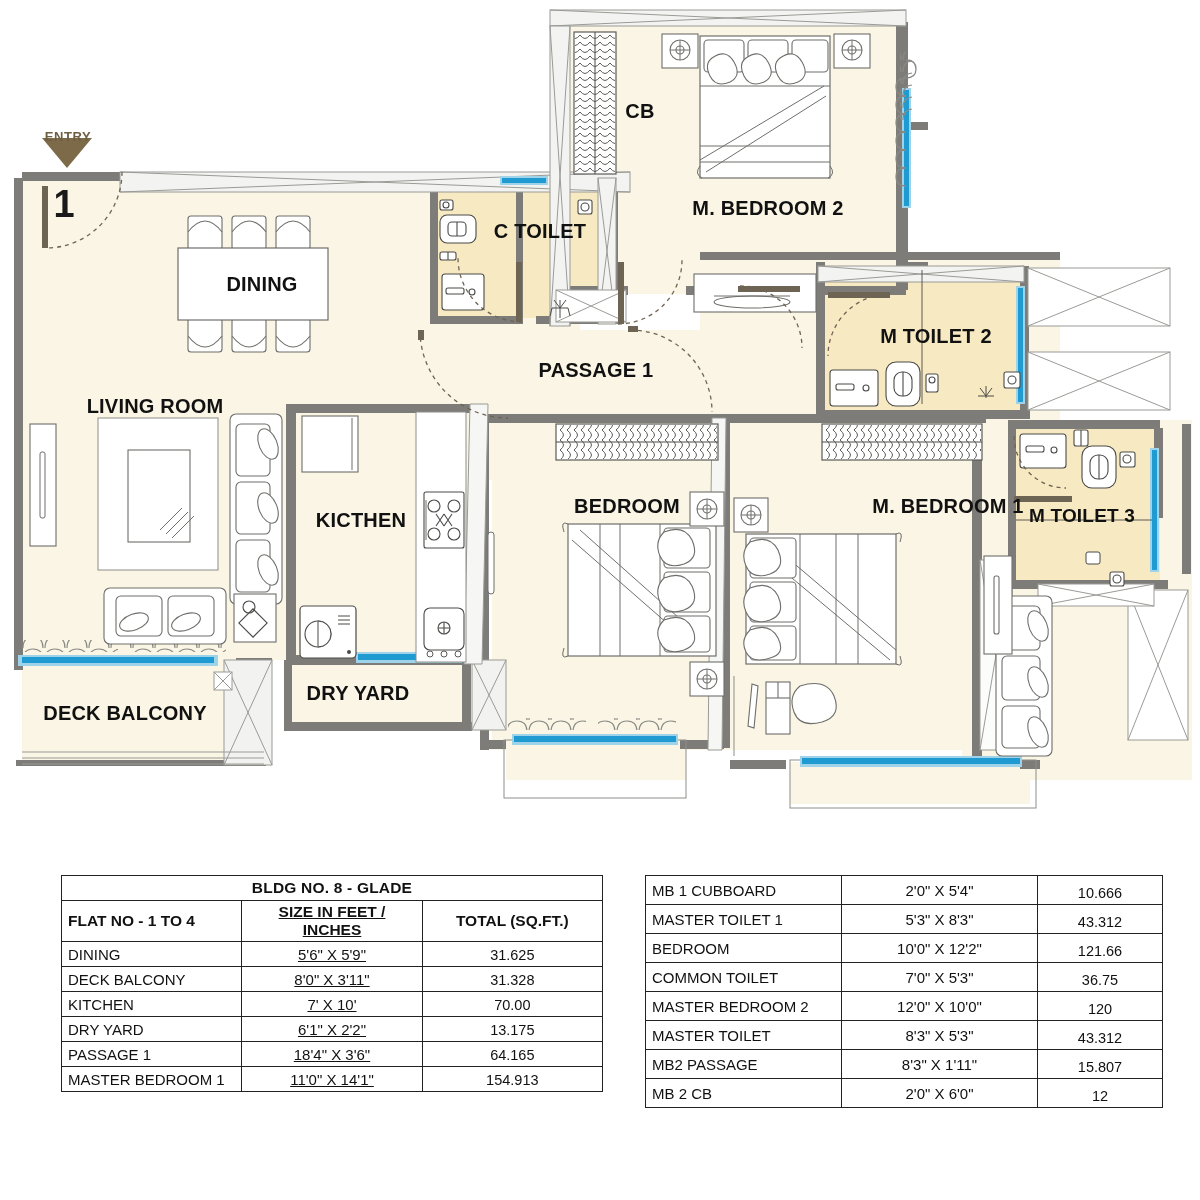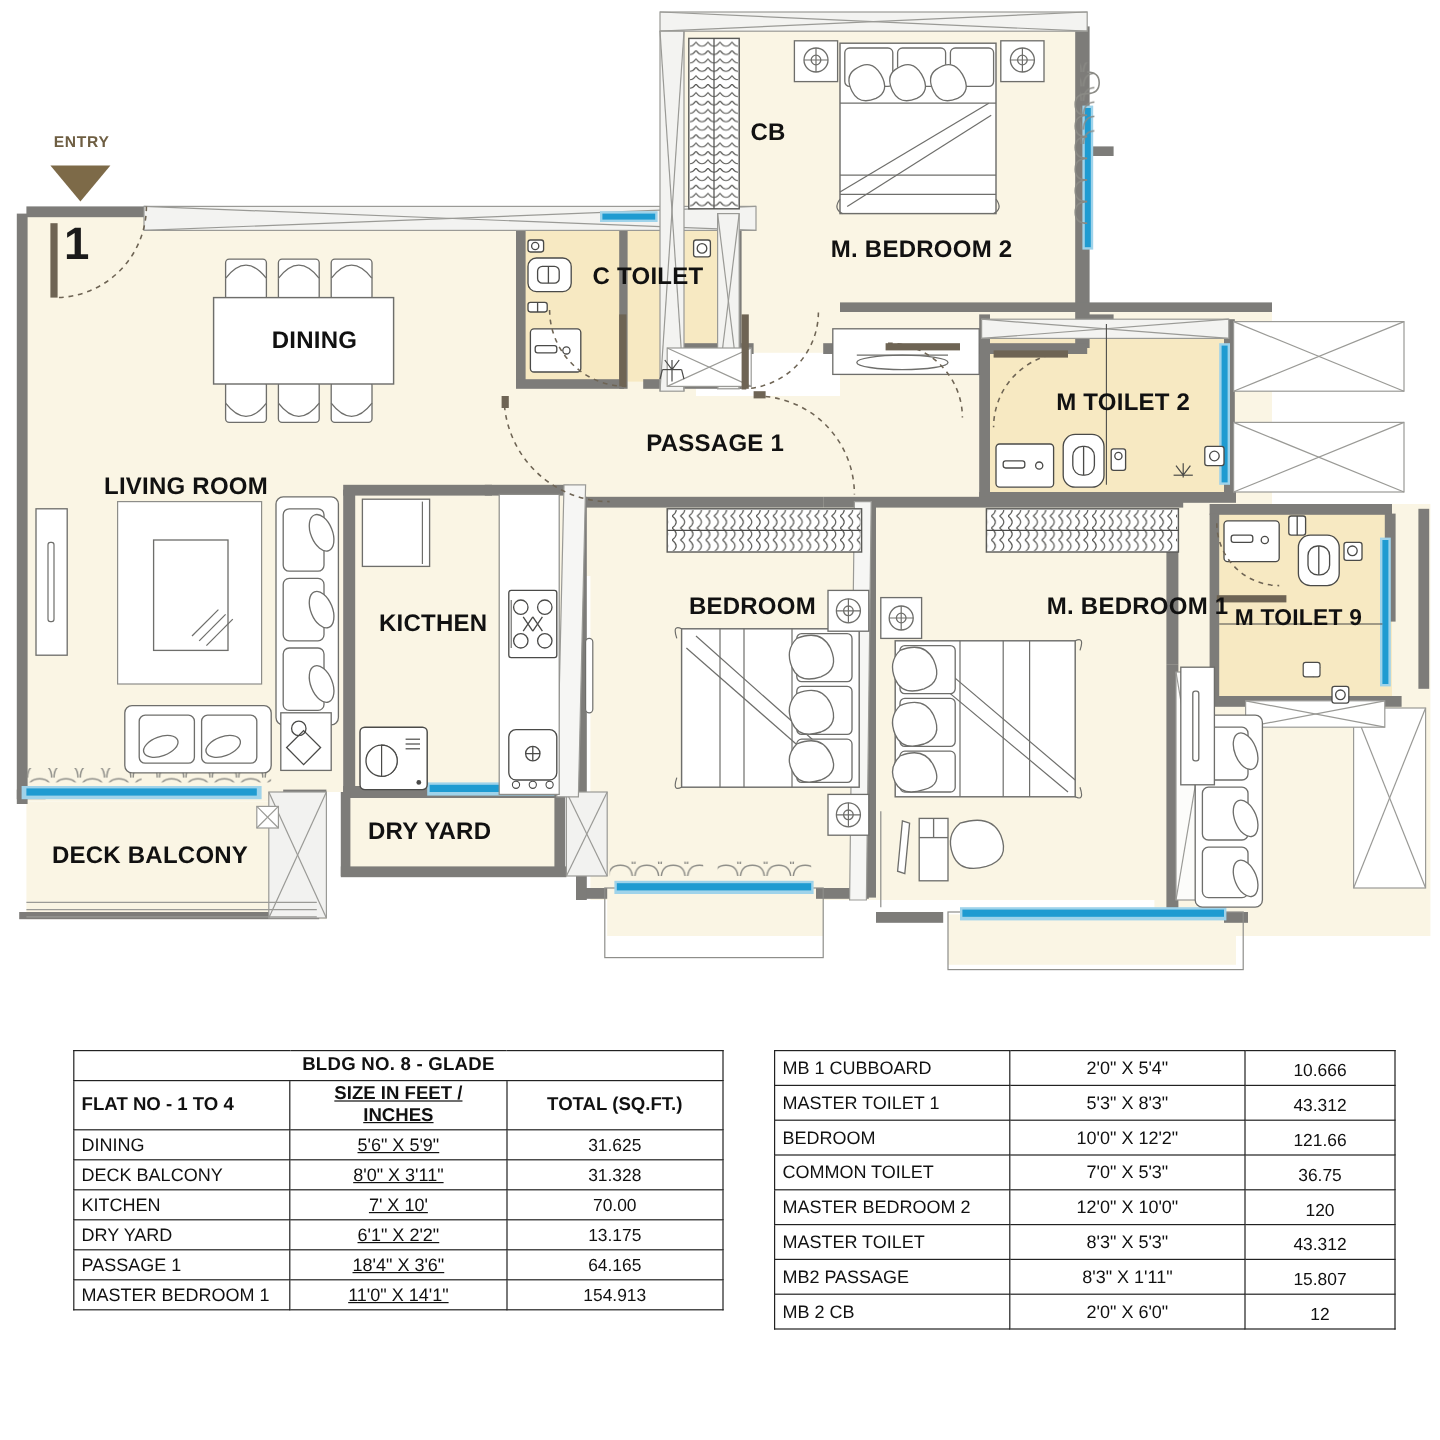--- a/index.html
+++ b/index.html
@@ -665,36 +665,36 @@
       <rect x="738" y="286" width="62" height="6"></rect>
     </g>
   </g>
 
   <g>
     <polygon points="42,138 92,138 67,168" fill="#7d6a48"></polygon>
   </g>
 
 </svg>
 
-<div class="entry-label" style="left:68px;top:118px;">ENTRY</div>
+<div class="entry-label" style="left:68px;top:136px;">ENTRY</div>
 <div class="plan-num" style="left:64px;top:204px;">1</div>
 
 <div class="rlabel s20" style="left:262px;top:284px;">DINING</div>
 <div class="rlabel s20" style="left:155px;top:406px;">LIVING ROOM</div>
 <div class="rlabel s20" style="left:125px;top:713px;">DECK BALCONY</div>
 <div class="rlabel s20" style="left:361px;top:520px;">KICTHEN</div>
 <div class="rlabel s20" style="left:358px;top:693px;">DRY YARD</div>
 <div class="rlabel s20" style="left:540px;top:231px;">C TOILET</div>
 <div class="rlabel s20" style="left:640px;top:111px;">CB</div>
 <div class="rlabel s20" style="left:768px;top:208px;text-align:center;">M. BEDROOM 2</div>
 <div class="rlabel s20" style="left:596px;top:370px;">PASSAGE 1</div>
 <div class="rlabel s20" style="left:627px;top:506px;">BEDROOM</div>
 <div class="rlabel s20" style="left:948px;top:506px;">M. BEDROOM 1</div>
 <div class="rlabel s20" style="left:936px;top:336px;">M TOILET 2</div>
-<div class="rlabel s19" style="left:1082px;top:515px;">M TOILET 9</div>
+<div class="rlabel s19" style="left:1082px;top:515px;">M TOILET 3</div>
 
 </div>
 
 <div id="tables">
 
   <table id="tbl-left">
     <tbody>
       <tr>
         <td class="title" colspan="3">BLDG NO. 8 - GLADE</td>
       </tr>

